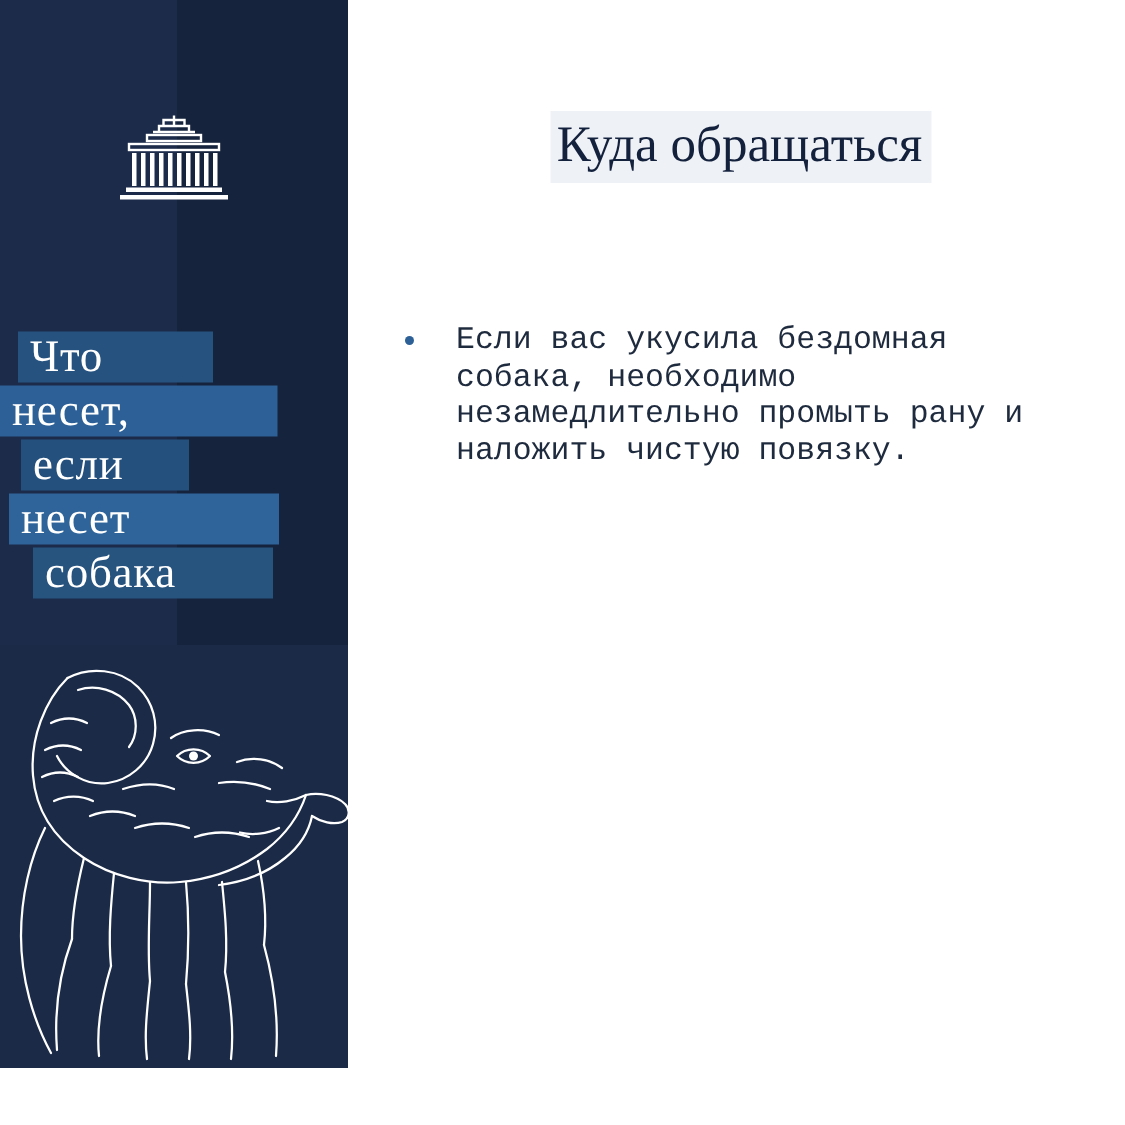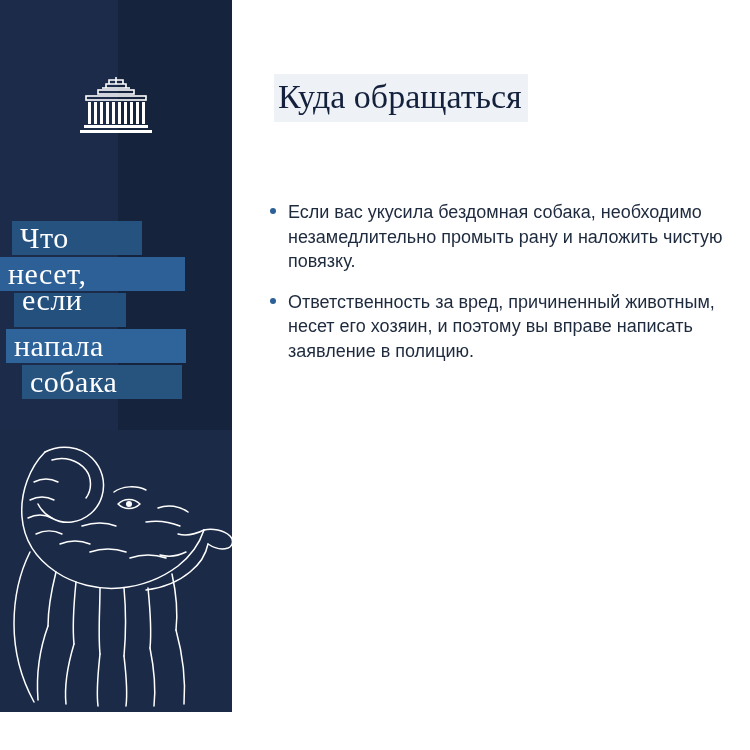--- a/index.html
+++ b/index.html
@@ -74,21 +74,21 @@
     position: absolute;
     color: #ffffff;
     font-family: "Liberation Serif", serif;
     font-size: 30px;
     line-height: 34px;
     letter-spacing: 0.5px;
     white-space: nowrap;
   }
   .lt-text.t1 { left: 20px;  top: 6px; }
   .lt-text.t2 { left: 8px;   top: 42px; }
-  .lt-text.t3 { left: 22px;  top: 68px; }
+  .lt-text.t3 { left: 22px;  top: 78px; }
   .lt-text.t4 { left: 14px;  top: 114px; }
   .lt-text.t5 { left: 30px;  top: 150px; }
 
   
   .dog-wrap {
     position: absolute;
     left: -10px;
     bottom: 0;
     width: 250px;
     height: 300px;
@@ -101,20 +101,21 @@
     top: 0;
     width: 518px;
     height: 750px;
     background: #ffffff;
   }
   .heading {
     position: absolute;
     left: 42px;
     top: 74px;
     width: 440px;
+    text-align: center;
   }
   .heading-line {
     display: inline-block;
     font-family: "Liberation Serif", serif;
     font-size: 34px;
     line-height: 44px;
     color: #14213d;
     background: #eef1f5;
     padding: 1px 6px 3px 4px;
     margin-bottom: 4px;
@@ -134,23 +135,23 @@
   .bullet .dot {
     position: absolute;
     left: 2px;
     top: 8px;
     width: 6px;
     height: 6px;
     border-radius: 50%;
     background: #2c6096;
   }
   .bullet p {
-    margin: 0;
-    font-family: Liberation Sans, sans-serif;
-    font-size: 18px;
+    margin: 16px;
+    font-family: Liberation Mono, monospace;
+    font-size: 21px;
     line-height: 24.5px;
     color: #1e2a3d;
   }
 </style>
 </head>
 <body>
 
 <div class="page">
 
   <div class="left-panel">
@@ -186,21 +187,21 @@
 
     <div class="left-title">
       <div class="lt-bar b1"></div>
       <div class="lt-bar b2"></div>
       <div class="lt-bar b3"></div>
       <div class="lt-bar b4"></div>
       <div class="lt-bar b5"></div>
       <div class="lt-text t1">Что</div>
       <div class="lt-text t2">несет,</div>
       <div class="lt-text t3">если</div>
-      <div class="lt-text t4">напала</div>
+      <div class="lt-text t4">несет</div>
       <div class="lt-text t5">собака</div>
     </div>
 
     <div class="dog-wrap">
       <svg viewBox="0 0 250 300" width="250" height="300" aria-hidden="true">
         <g fill="none" stroke="#ffffff" stroke-width="1.5" stroke-linecap="round" stroke-linejoin="round">
 
           <path d="M55 40 C40 55 30 80 32 105 C34 130 48 148 66 160 C84 172 108 178 130 176
                    C152 174 172 166 188 154 C202 143 210 130 214 118"></path>
           <path d="M214 118 C222 116 234 118 240 124 C244 128 243 134 238 136 C232 138 224 136 218 132"></path>
@@ -251,20 +252,16 @@
   <div class="content">
     <div class="heading">
       <div><span class="heading-line">Куда обращаться</span></div>
     </div>
 
     <div class="bullets">
       <div class="bullet">
         <span class="dot"></span>
         <p>Если вас укусила бездомная собака, необходимо незамедлительно промыть рану и наложить чистую повязку.</p>
       </div>
-      <div class="bullet">
-        <span class="dot"></span>
-        <p>Ответственность за вред, причиненный животным, несет его хозяин, и поэтому вы вправе написать заявление в полицию.</p>
-      </div>
     </div>
   </div>
 
 </div>
 
 </body></html>

